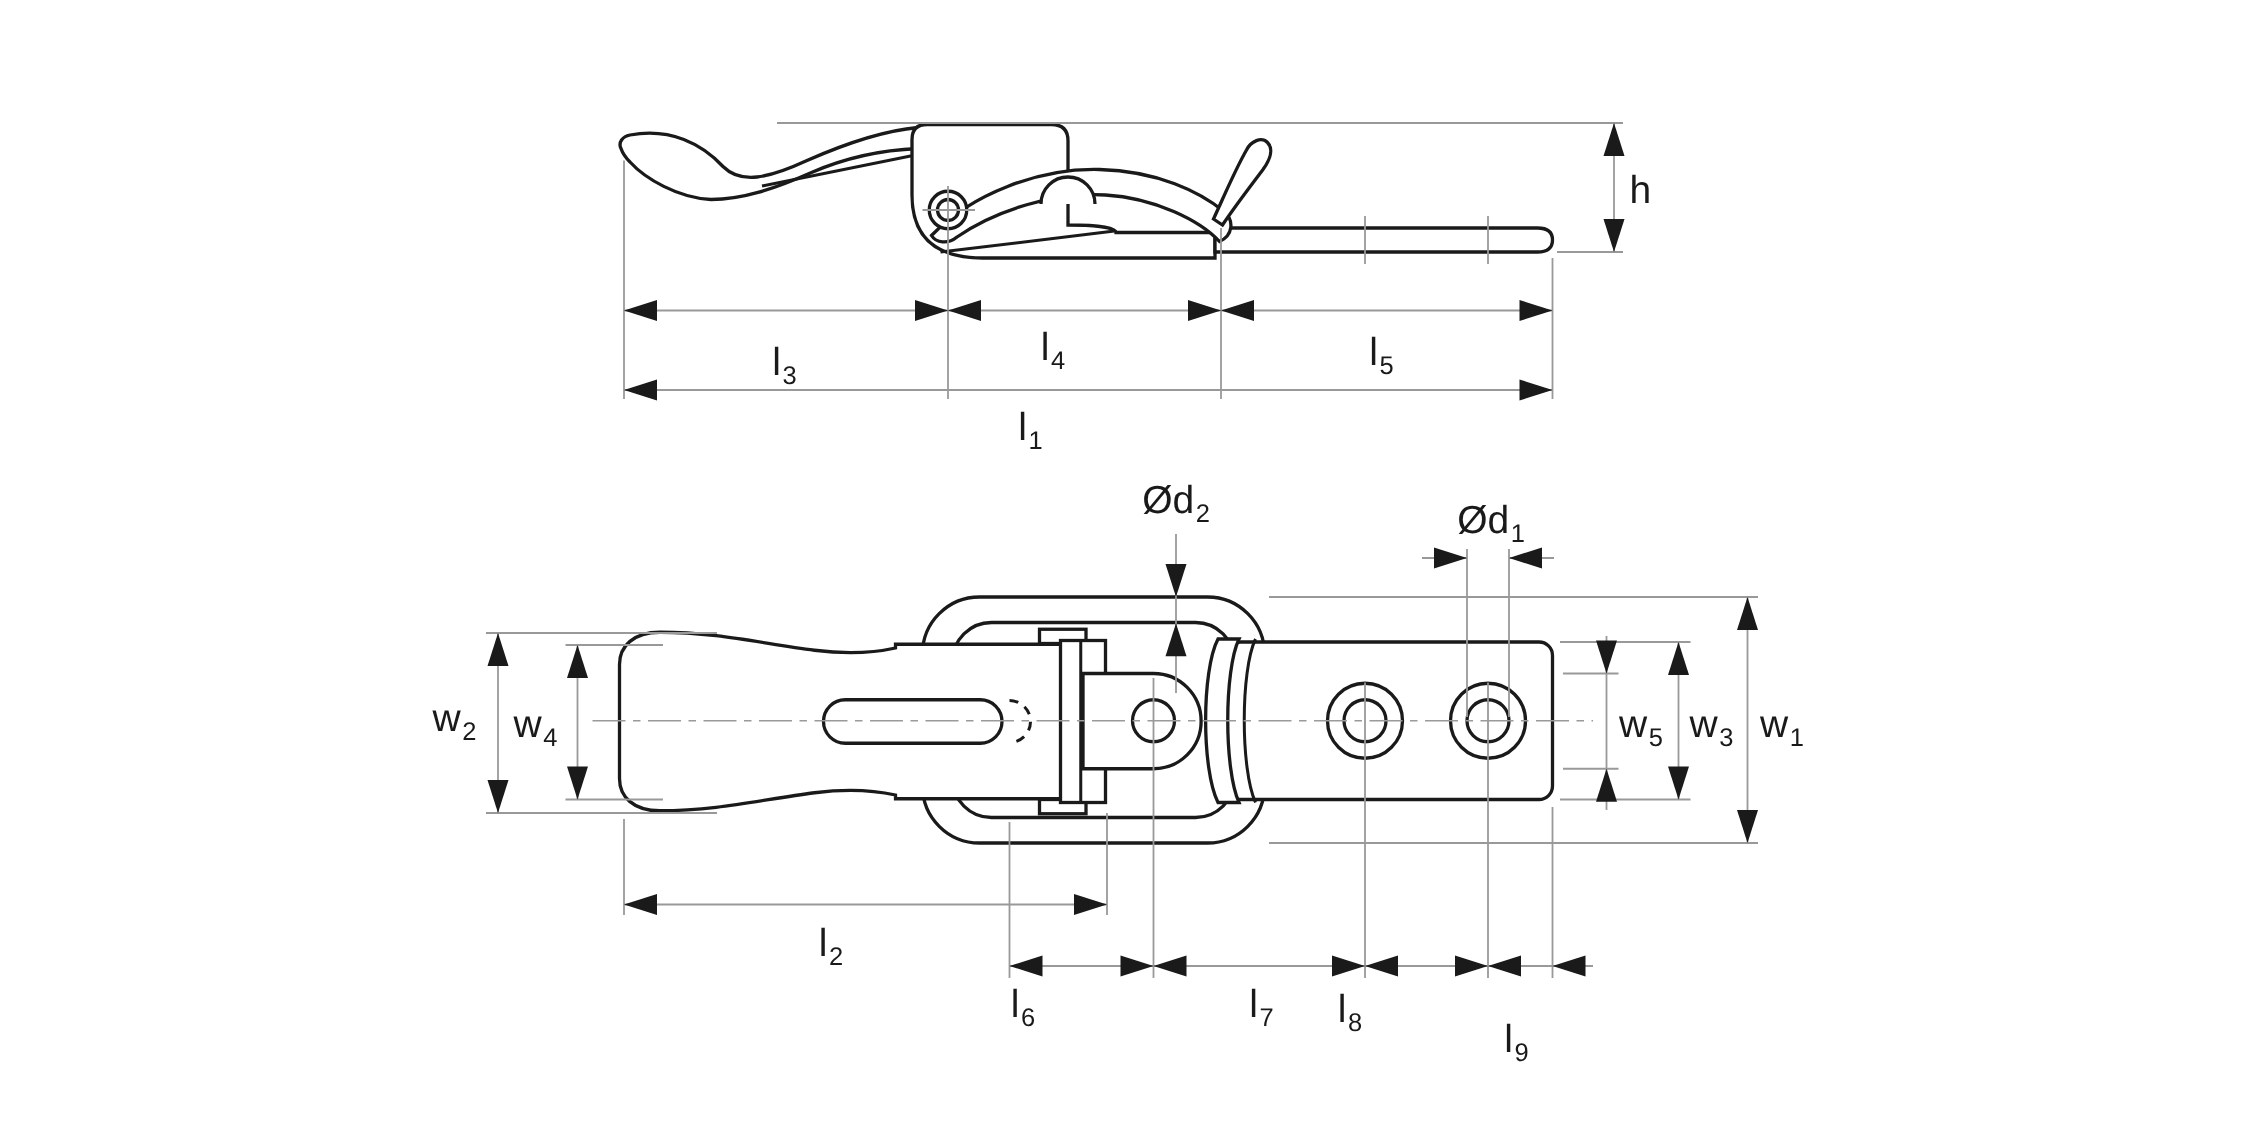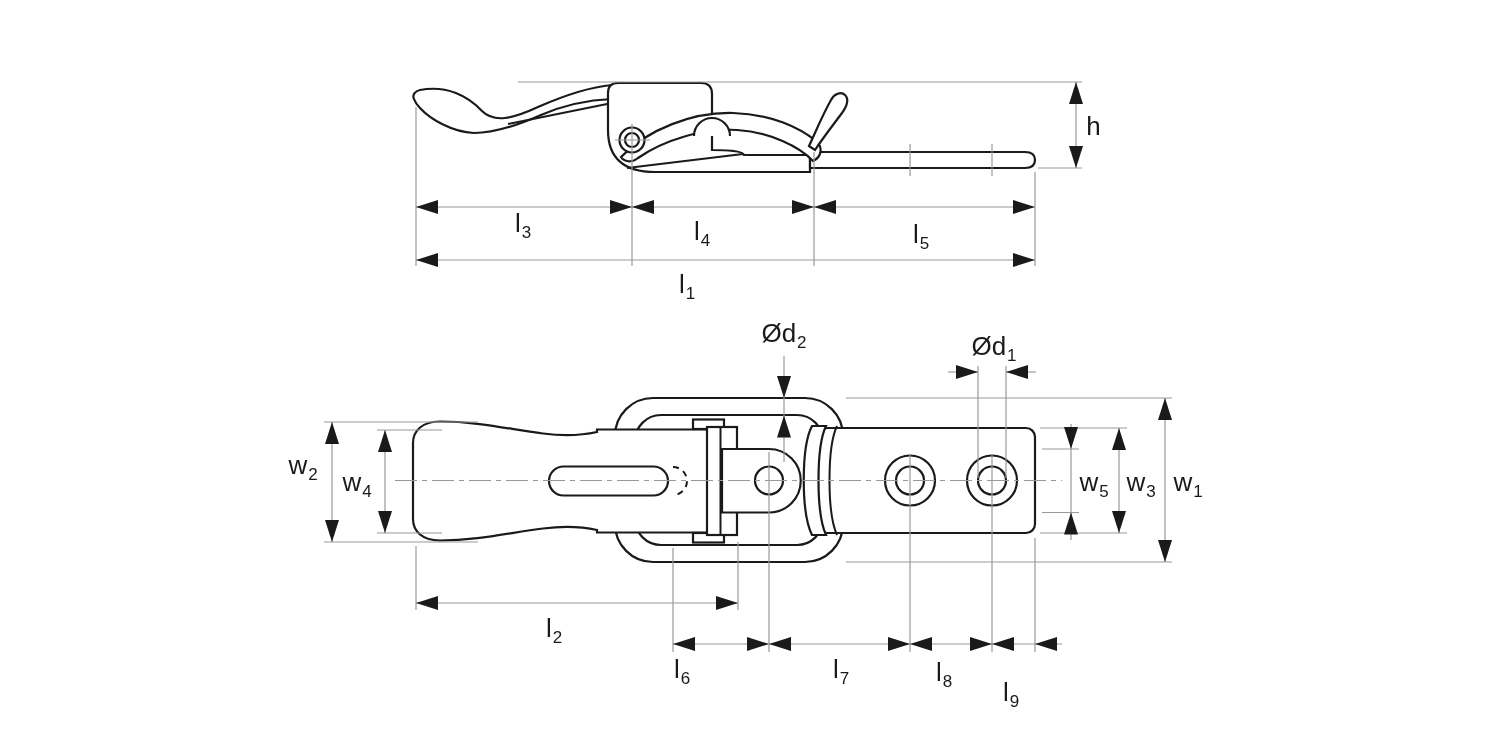--- a/index.html
+++ b/index.html
@@ -146,32 +146,32 @@
     <path class="arrow" d="M769,644 L791,637 L791,651 Z"></path>
     <path class="arrow" d="M910,644 L888,637 L888,651 Z"></path>
     <path class="arrow" d="M910,644 L932,637 L932,651 Z"></path>
     <path class="arrow" d="M992,644 L970,637 L970,651 Z"></path>
     <path class="arrow" d="M992,644 L1014,637 L1014,651 Z"></path>
     <path class="arrow" d="M1035,644 L1057,637 L1057,651 Z"></path>
   </g>
 </svg>
 
   <div class="lbl" style="left:1094px;top:126px"><span class="m">h</span><span class="s"></span></div>
-  <div class="lbl" style="left:523px;top:223px"><span class="m">l</span><span class="s">3</span></div>
+  <div class="lbl" style="left:523px;top:241px"><span class="m">l</span><span class="s">3</span></div>
   <div class="lbl" style="left:702px;top:231px"><span class="m">l</span><span class="s">4</span></div>
   <div class="lbl" style="left:921px;top:234px"><span class="m">l</span><span class="s">5</span></div>
   <div class="lbl" style="left:687px;top:284px"><span class="m">l</span><span class="s">1</span></div>
 
   <div class="lbl" style="left:784px;top:333px"><span class="m">Ød</span><span class="s">2</span></div>
   <div class="lbl" style="left:994px;top:346px"><span class="m">Ød</span><span class="s">1</span></div>
 
-  <div class="lbl" style="left:303px;top:465px"><span class="m">w</span><span class="s">2</span></div>
+  <div class="lbl" style="left:303px;top:478px"><span class="m">w</span><span class="s">2</span></div>
   <div class="lbl" style="left:357px;top:482px"><span class="m">w</span><span class="s">4</span></div>
   <div class="lbl" style="left:1094px;top:482px"><span class="m">w</span><span class="s">5</span></div>
   <div class="lbl" style="left:1141px;top:482px"><span class="m">w</span><span class="s">3</span></div>
   <div class="lbl" style="left:1188px;top:482px"><span class="m">w</span><span class="s">1</span></div>
 
   <div class="lbl" style="left:554px;top:628px"><span class="m">l</span><span class="s">2</span></div>
   <div class="lbl" style="left:682px;top:669px"><span class="m">l</span><span class="s">6</span></div>
   <div class="lbl" style="left:841px;top:669px"><span class="m">l</span><span class="s">7</span></div>
-  <div class="lbl" style="left:944px;top:672px"><span class="m">l</span><span class="s">8</span></div>
+  <div class="lbl" style="left:900px;top:672px"><span class="m">l</span><span class="s">8</span></div>
   <div class="lbl" style="left:1011px;top:692px"><span class="m">l</span><span class="s">9</span></div>
 </div>
 
 </body></html>

